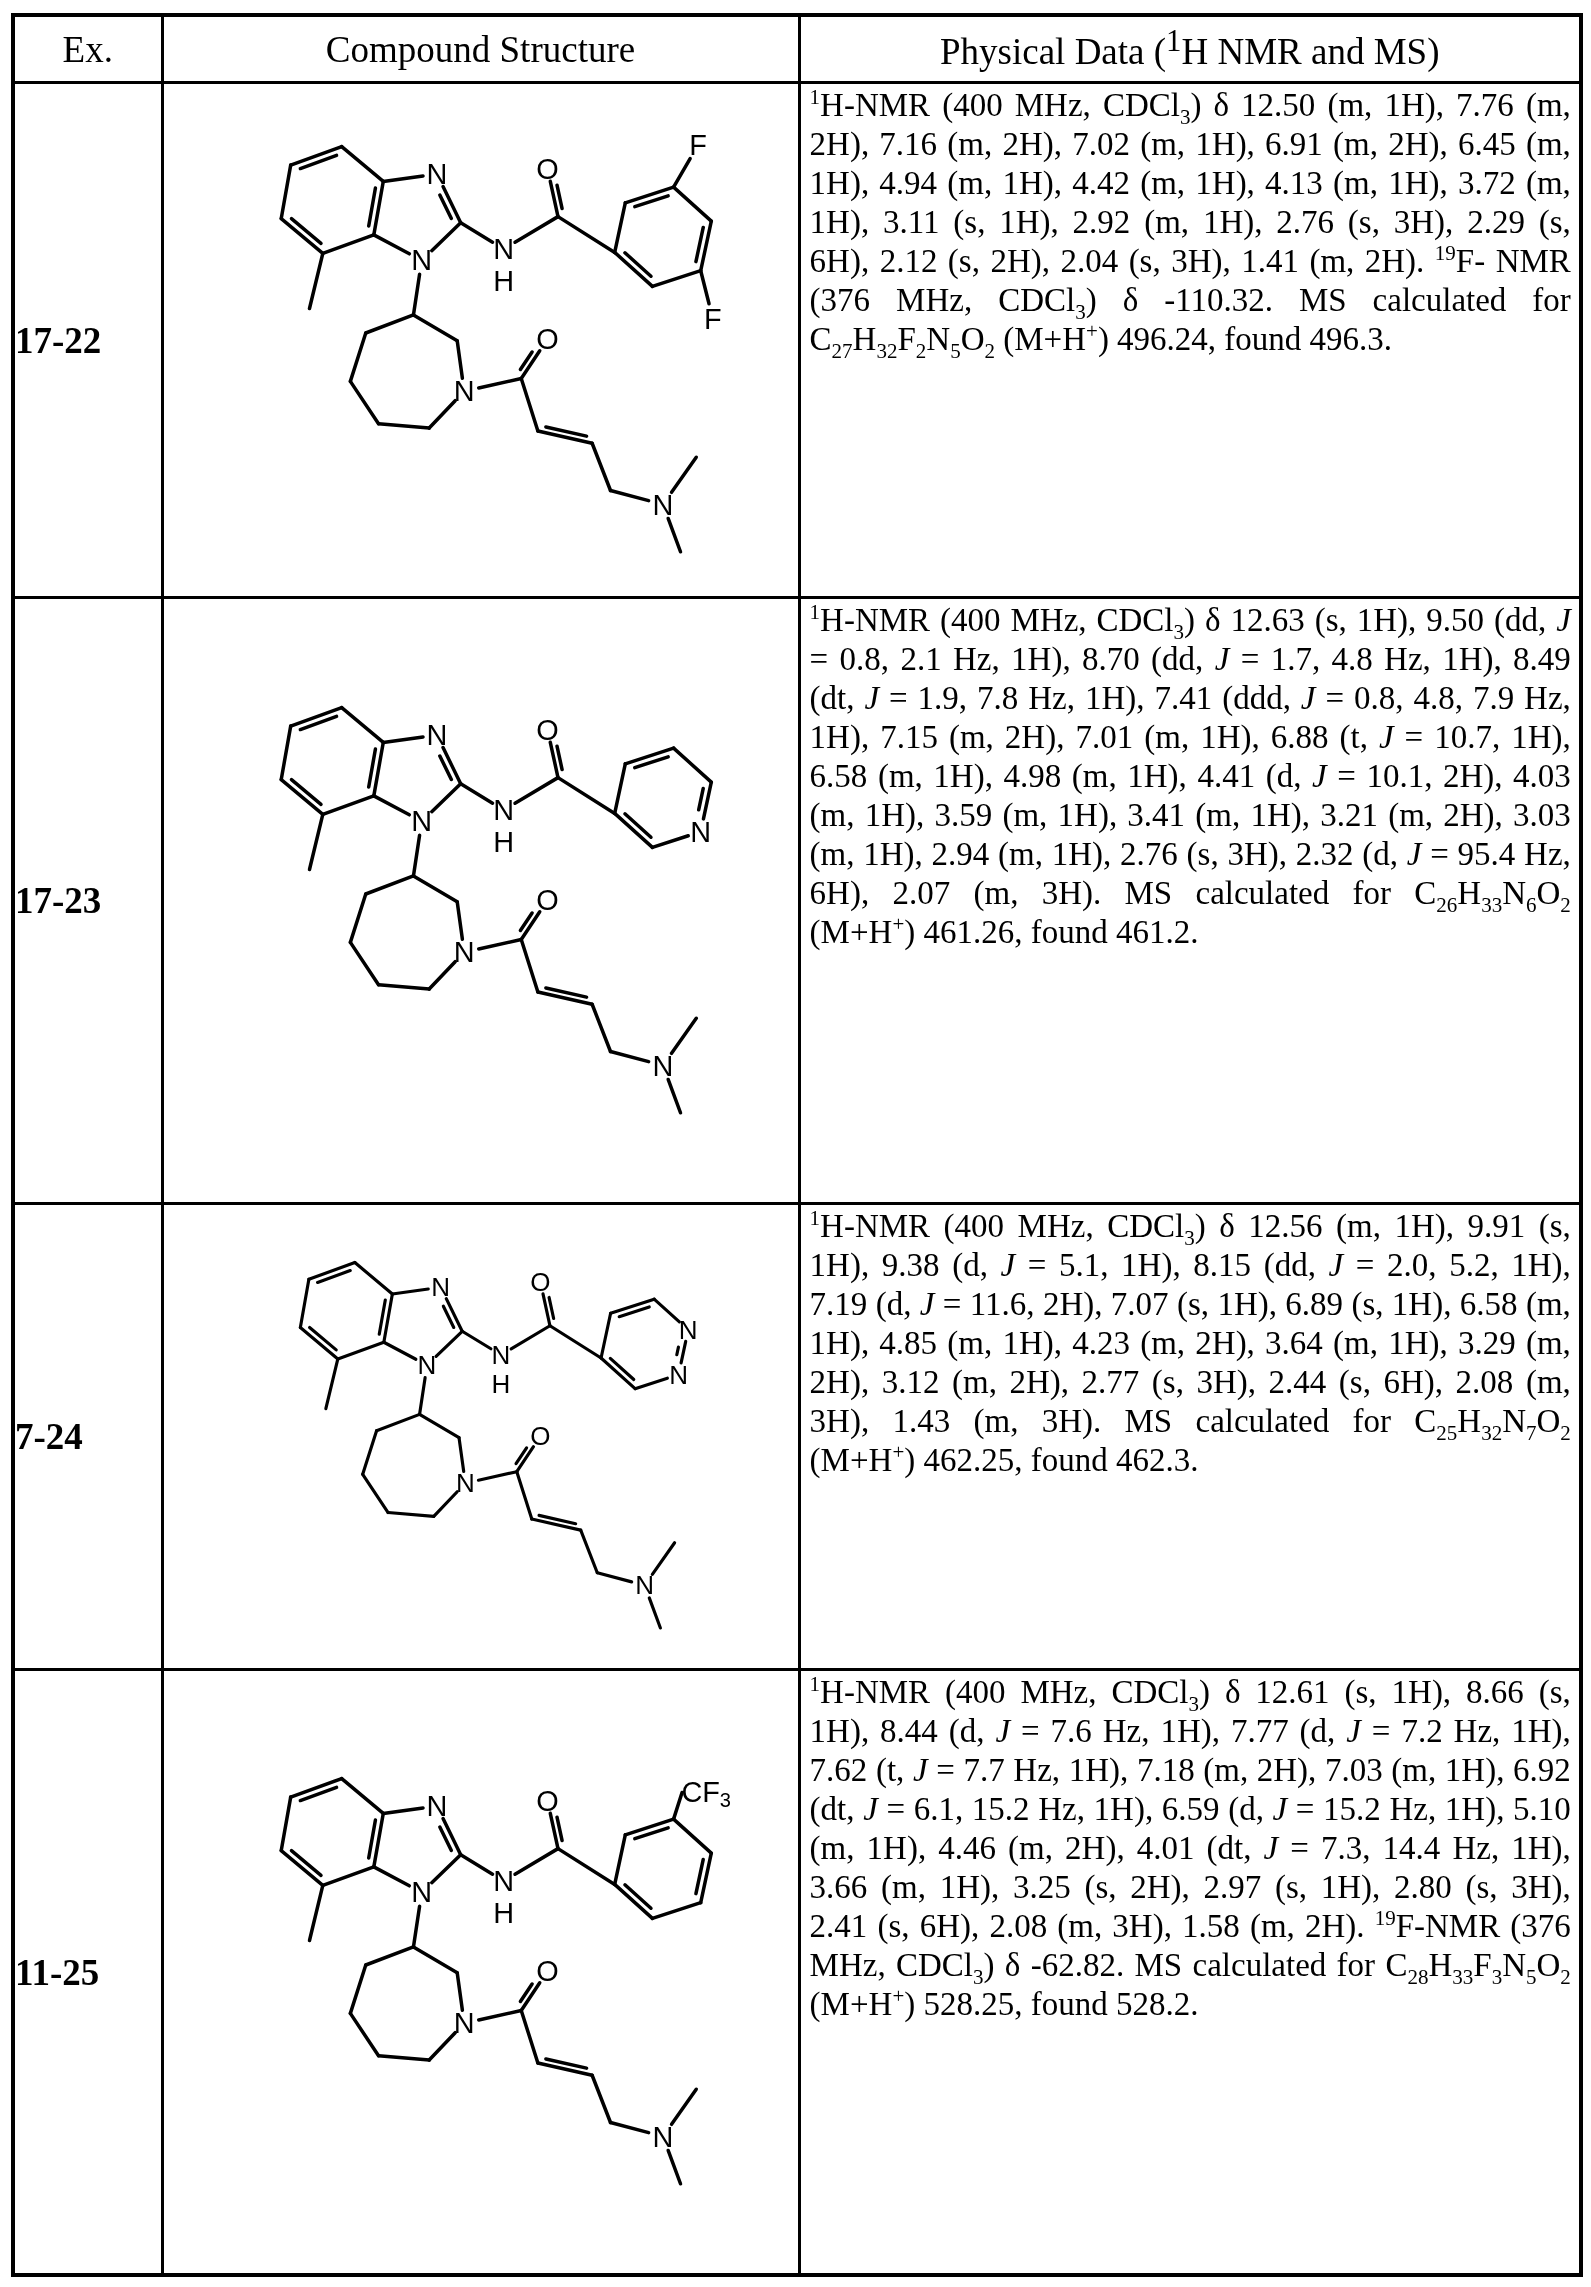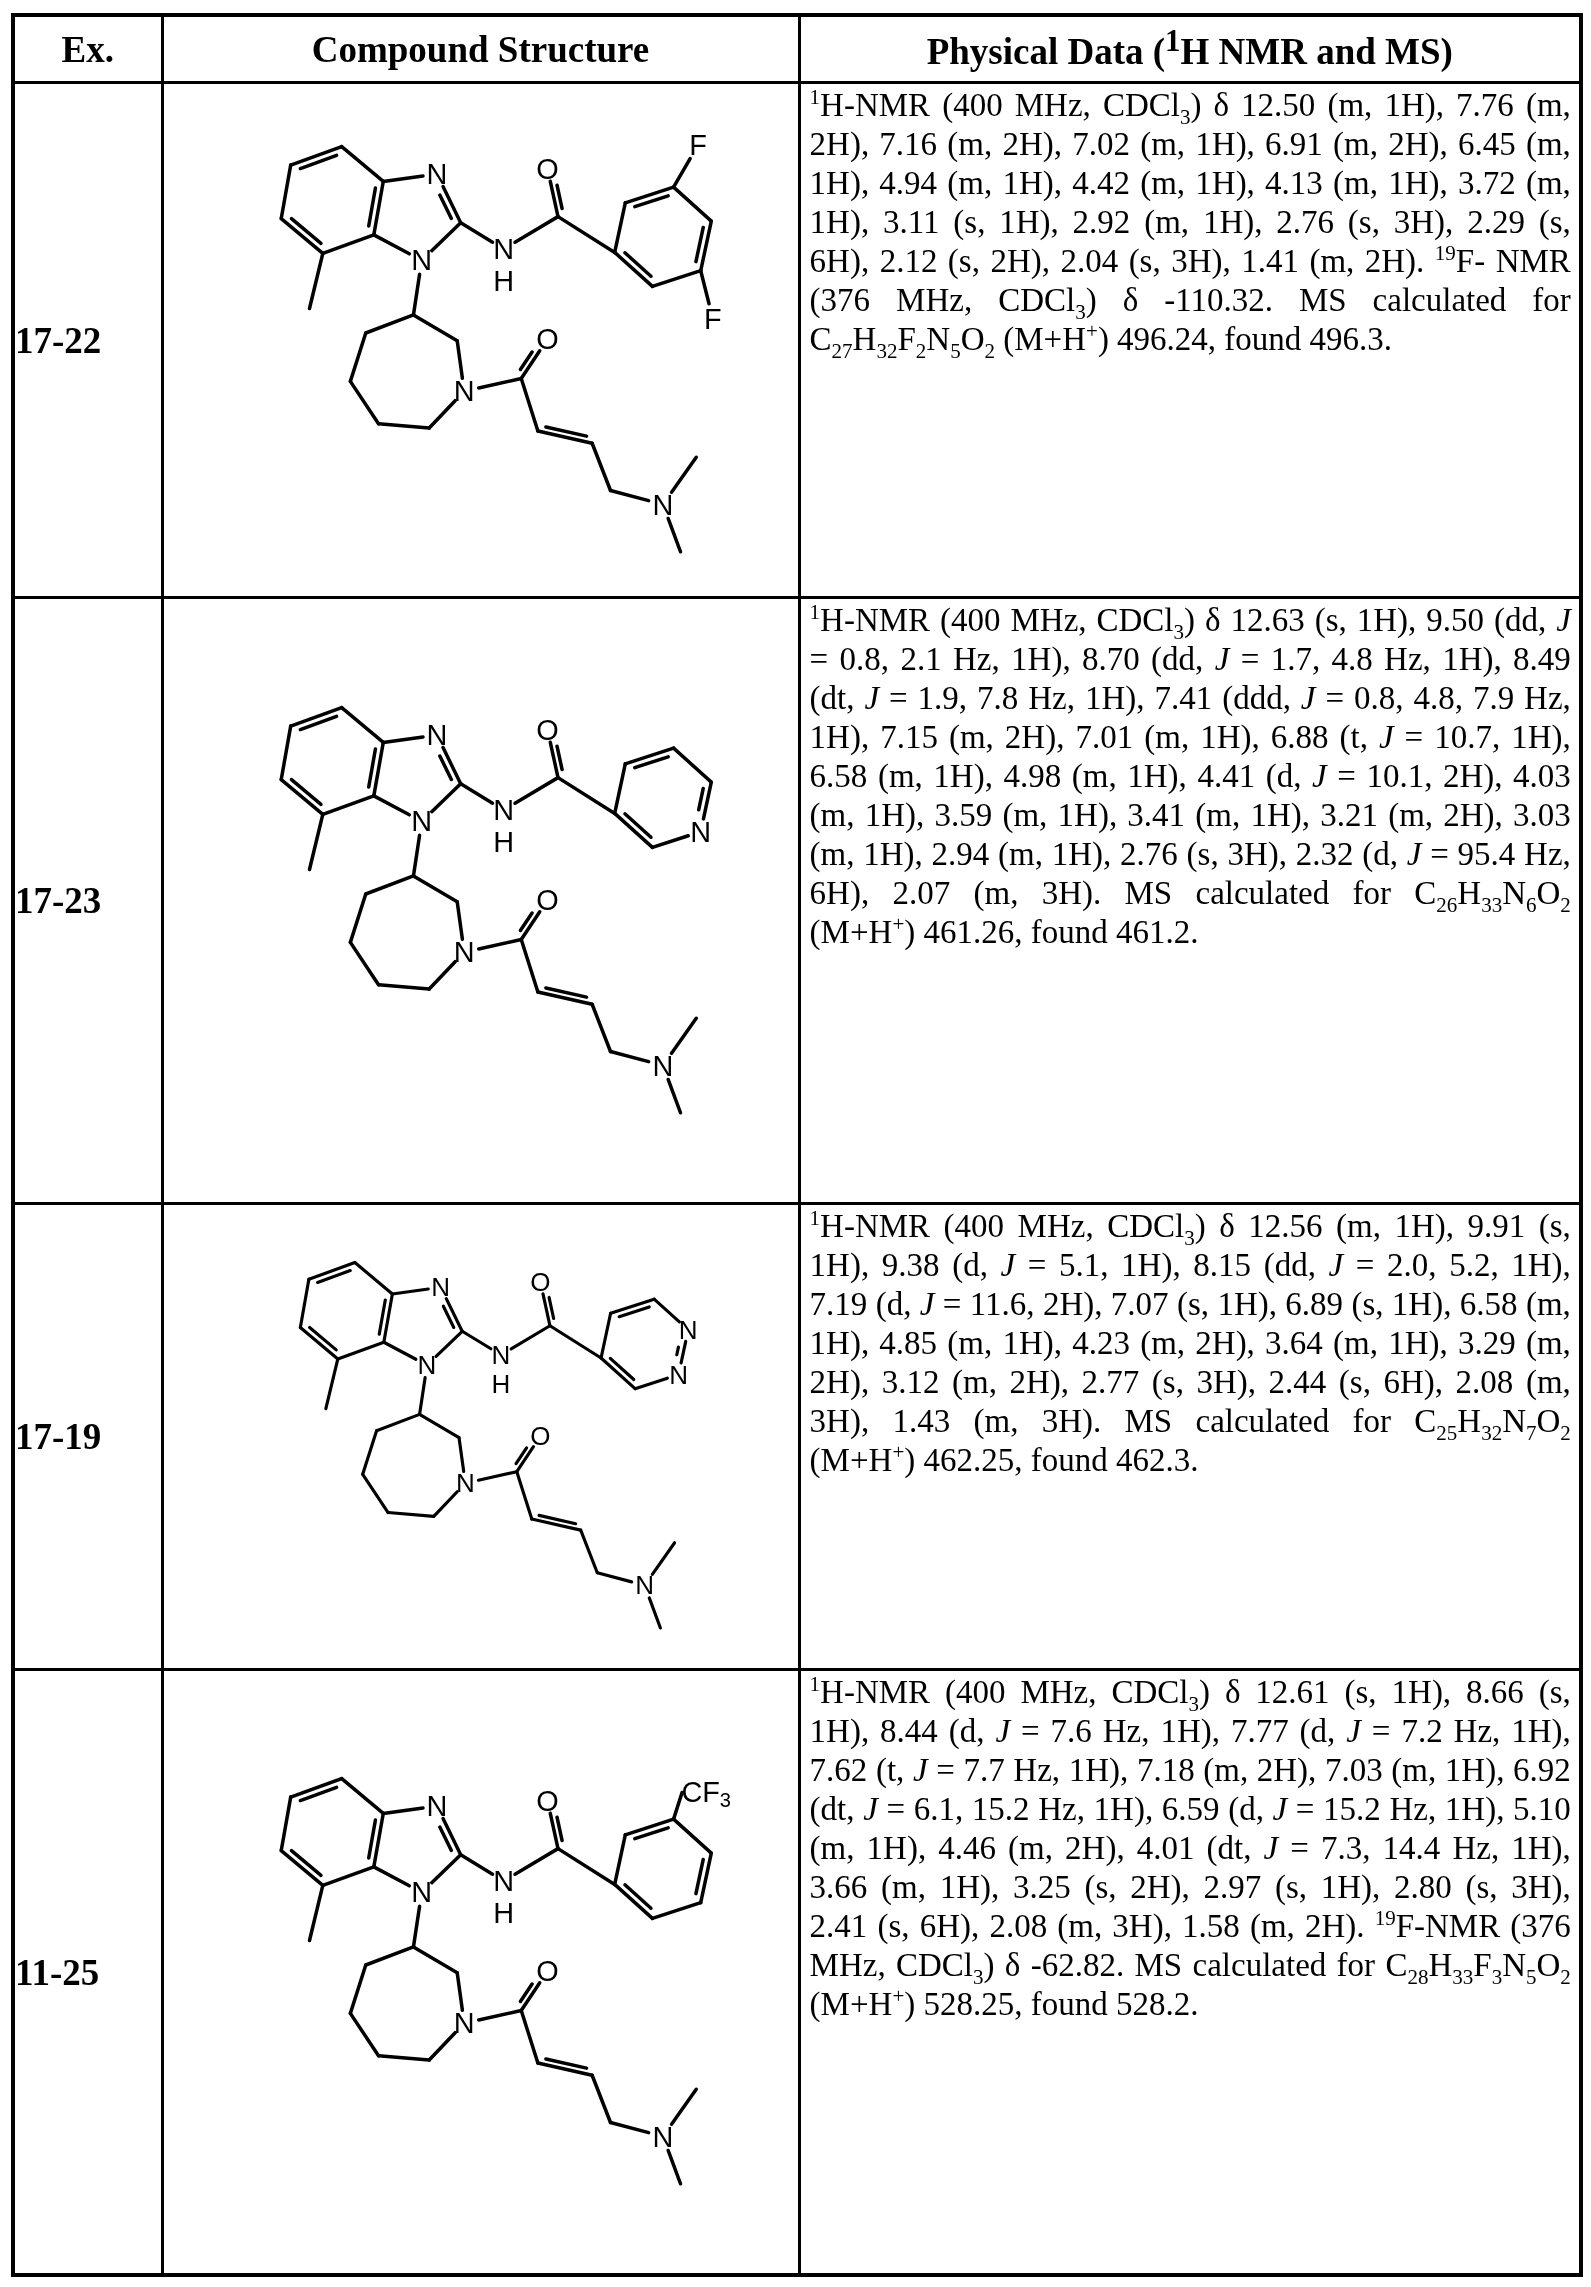--- a/index.html
+++ b/index.html
@@ -4,21 +4,21 @@
 <style>
   html,body{margin:0;padding:0;background:#ffffff;}
   body{width:1592px;height:2288px;position:relative;
        font-family:"Liberation Serif","DejaVu Serif",serif;color:#000;}
   table.cmp{position:absolute;left:11px;top:12.8px;width:1568px;
             border-collapse:collapse;table-layout:fixed;
             border:4.6px solid #000;}
   table.cmp th,table.cmp td{border:3.7px solid #000;overflow:hidden;}
   tr.hdr{height:68px;}
   tr.r0{height:515px;} tr.r1{height:606px;} tr.r2{height:466px;} tr.r3{height:605px;}
-  th{font-weight:bold;font-size:37px;text-align:center;vertical-align:middle;padding:0;}
+  th{font-weight:normal;font-size:37px;text-align:center;vertical-align:middle;padding:0;}
   td.ex{font-weight:bold;font-size:37px;vertical-align:middle;padding:0;}
   td.pd{font-size:33px;line-height:39px;text-align:justify;vertical-align:top;
         padding:1.8px 8.2px 0 9.1px;letter-spacing:0;font-family:Liberation Serif, serif;}
   td.pd sup{font-size:21px;line-height:0;}
   td.pd sub{font-size:21px;line-height:0;}
   td.struct{vertical-align:middle;text-align:center;padding:0;}
   .struct-box{display:flex;align-items:center;justify-content:center;width:100%;height:100%;}
   svg.mol{display:block;}
   svg.mol line{stroke:#000;stroke-width:4;stroke-linecap:round;}
   svg.mol text{font-family:"Liberation Sans","DejaVu Sans",sans-serif;
@@ -174,21 +174,21 @@
                 <line x1="573.9856392124906" y1="151.34206484676605" x2="568.7728864331012" y2="175.76876588737565"></line>
                 <line x1="514.2349551404168" y1="207.10969671664142" x2="484.51270629395043" y2="180.35277664140028"></line>
                 <text x="571.1" y="200.8" text-anchor="middle" dominant-baseline="central">N</text>
               </g>
             </svg>
           </div>
       </td>
       <td class="pd"><sup>1</sup>H-NMR (400 MHz, CDCl<sub>3</sub>) δ 12.63 (s, 1H), 9.50 (dd, <i>J</i> = 0.8, 2.1 Hz, 1H), 8.70 (dd, <i>J</i> = 1.7, 4.8 Hz, 1H), 8.49 (dt, <i>J</i> = 1.9, 7.8 Hz, 1H), 7.41 (ddd, <i>J</i> = 0.8, 4.8, 7.9 Hz, 1H), 7.15 (m, 2H), 7.01 (m, 1H), 6.88 (t, <i>J</i> = 10.7, 1H), 6.58 (m, 1H), 4.98 (m, 1H), 4.41 (d, <i>J</i> = 10.1, 2H), 4.03 (m, 1H), 3.59 (m, 1H), 3.41 (m, 1H), 3.21 (m, 2H), 3.03 (m, 1H), 2.94 (m, 1H), 2.76 (s, 3H), 2.32 (d, <i>J</i> = 95.4 Hz, 6H), 2.07 (m, 3H). MS calculated for C<sub>26</sub>H<sub>33</sub>N<sub>6</sub>O<sub>2</sub> (M+H<sup>+</sup>) 461.26, found 461.2.</td>
     </tr>
     <tr class="r2">
-      <td class="ex">17-19</td>
+      <td class="ex">7-24</td>
       <td class="struct">
         <div class="struct-box">
             <svg viewBox="0 0 640 560" class="mol" width="505" height="442">
               <g>
                 <line x1="160.8" y1="58.9" x2="208.3" y2="98.8"></line>
                 <line x1="208.3" y1="98.8" x2="197.5" y2="159.9"></line>
                 <line x1="197.5" y1="159.9" x2="139.2" y2="181.1"></line>
                 <line x1="139.2" y1="181.1" x2="91.7" y2="141.2"></line>
                 <line x1="91.7" y1="141.2" x2="102.5" y2="80.1"></line>
                 <line x1="102.5" y1="80.1" x2="160.8" y2="58.9"></line>

